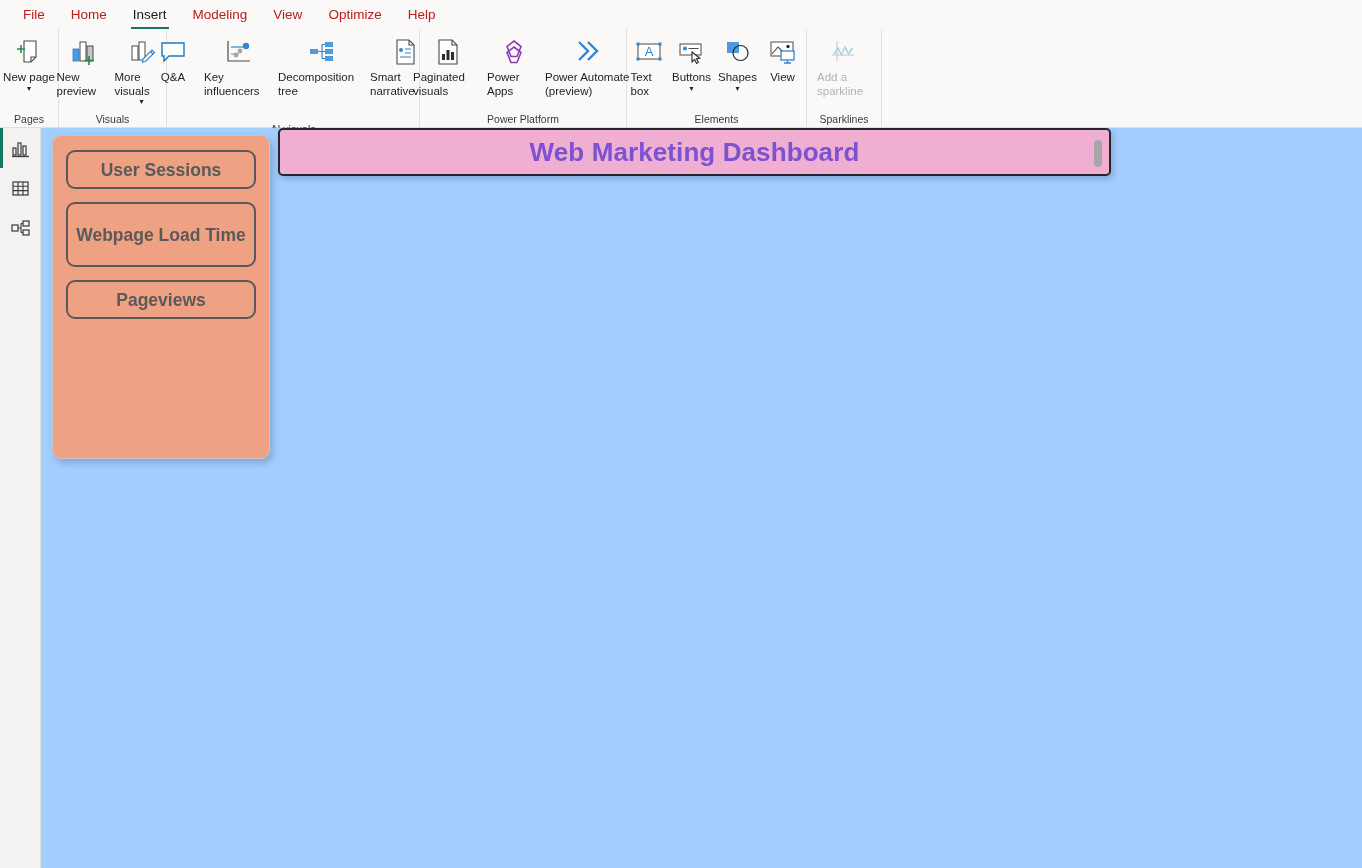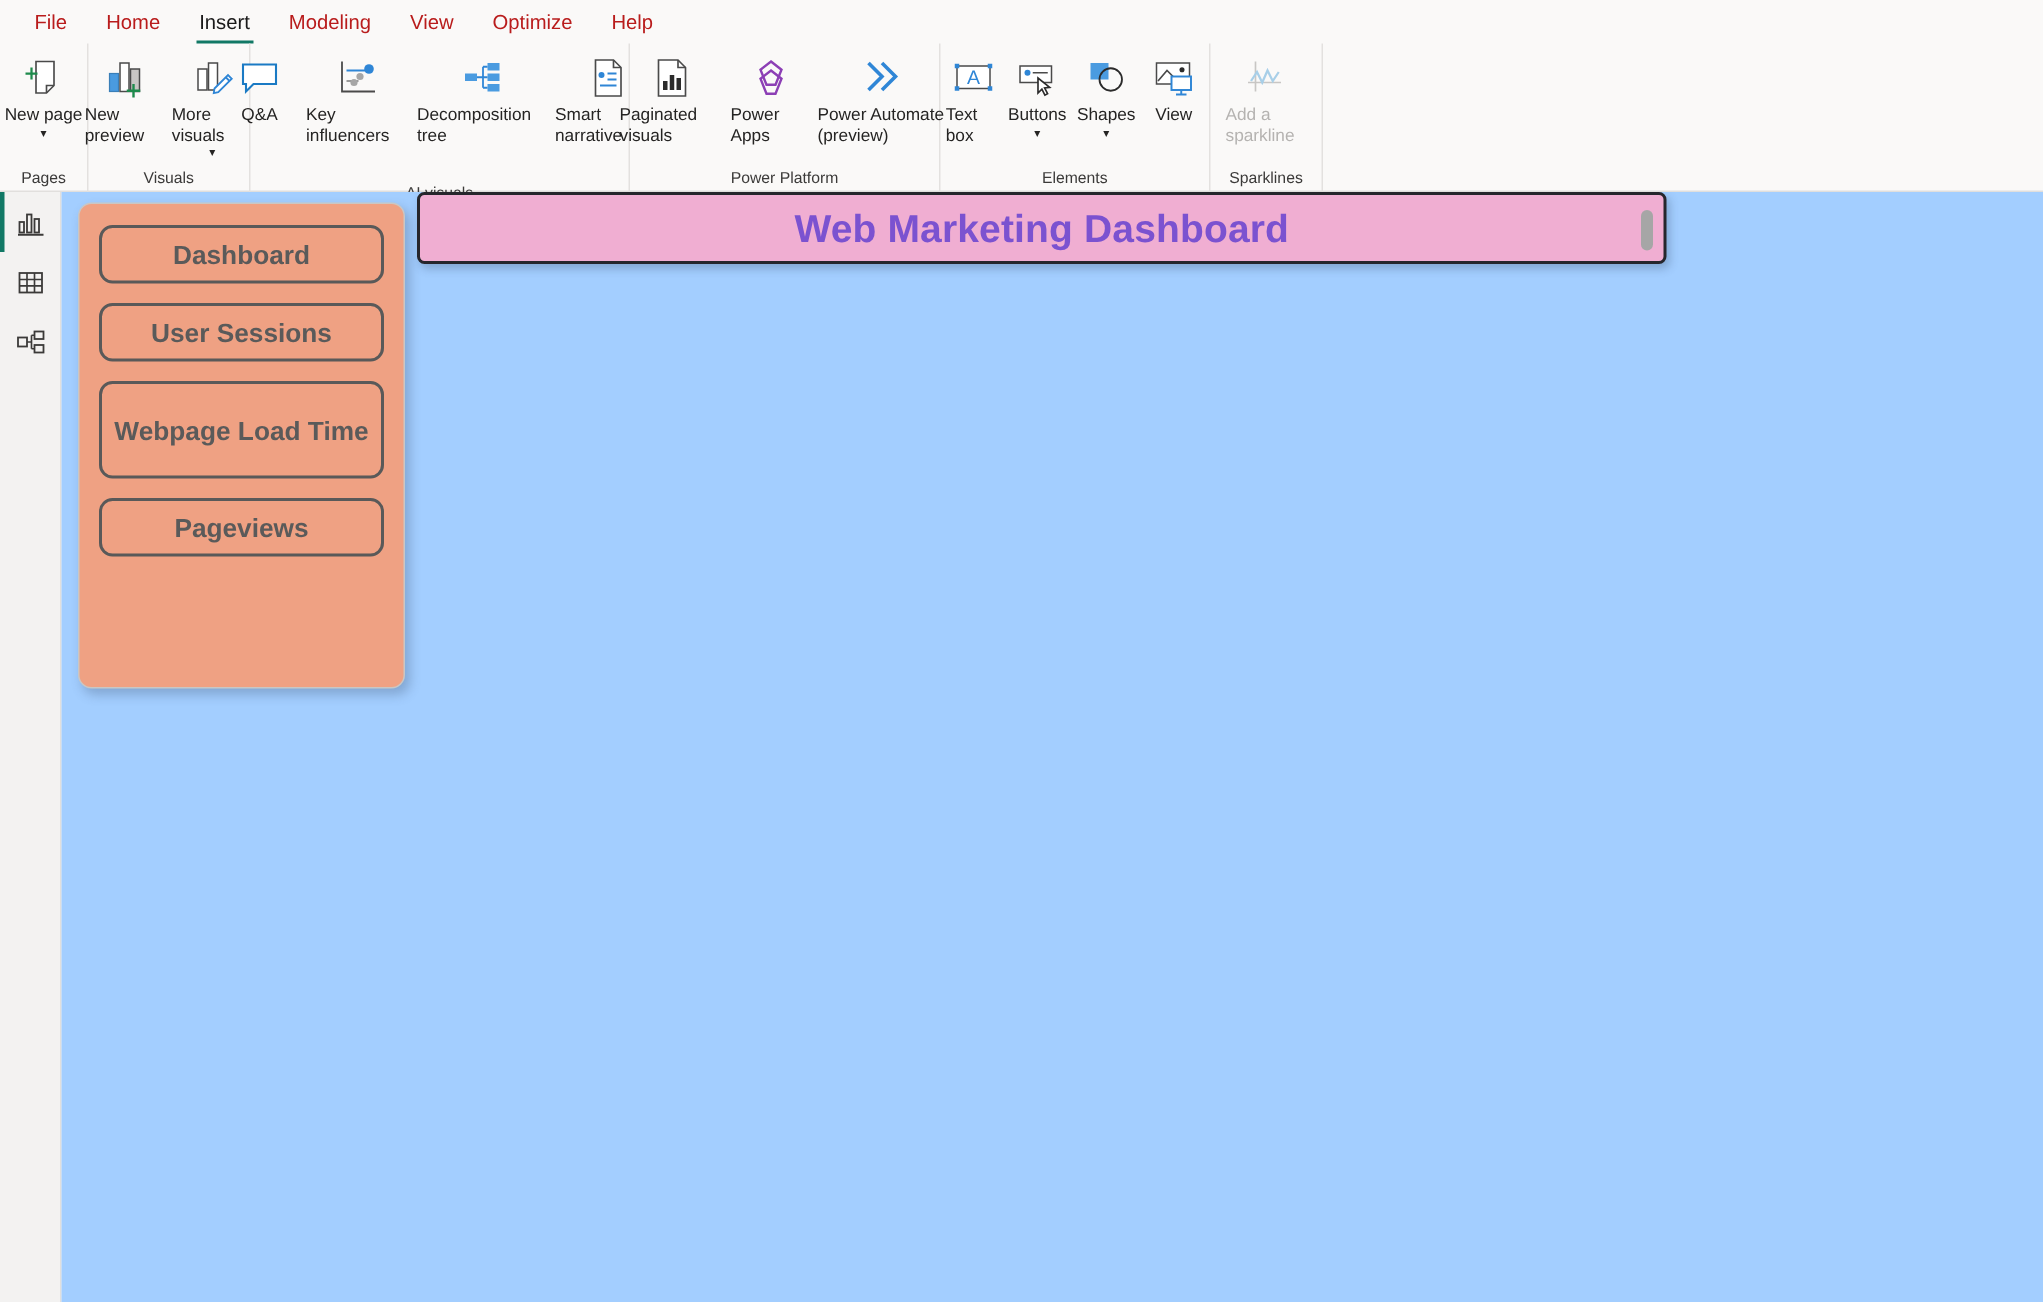--- a/index.html
+++ b/index.html
@@ -448,23 +448,20 @@
         <path d="M7 9 h3 M10 4.5 v9 M10 4.5 h2 M10 13.5 h2" stroke="#3b3a39" stroke-width="1.1" fill="none"></path>
       </svg>
     </span>
   </div>
 </div>
 
 <div id="canvas">
 
   <div id="navpanel">
     <div class="navbtn h1">
-        <span>Dashboard</span>
-      </div>
-    <div class="navbtn h1">
         <span>User Sessions</span>
       </div>
     <div class="navbtn h2">
         <span>Webpage Load Time</span>
       </div>
     <div class="navbtn h1">
         <span>Pageviews</span>
       </div>
   </div>
 

